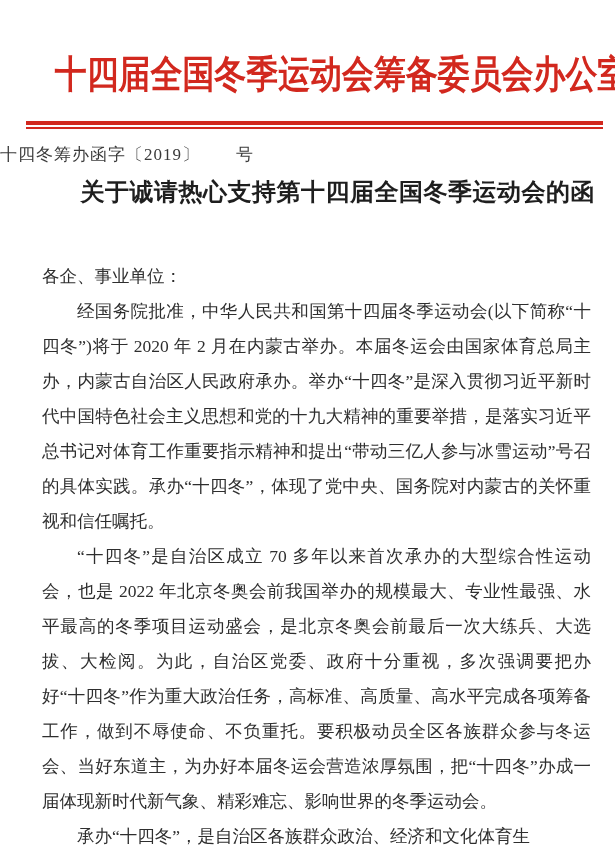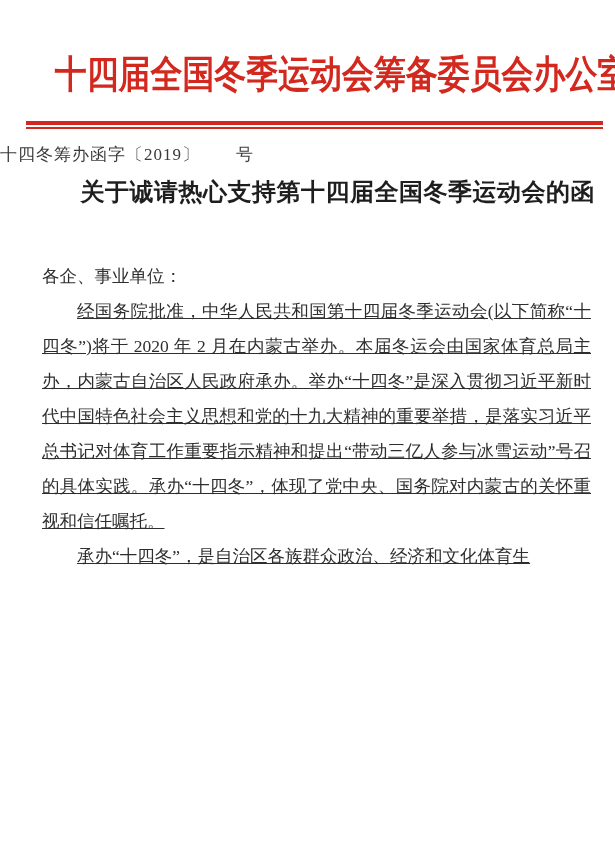--- a/index.html
+++ b/index.html
@@ -64,21 +64,20 @@
     font-size: 17.5px;
     line-height: 35px;
     color: #2e2e2e;
     text-align: justify;
   }
   .doc-body p {
     margin: 0;
   }
   .doc-body p.indent {
     text-indent: 2em;
-    text-decoration: underline;
   }
 </style>
 </head>
 <body>
 
 <div class="page">
 
   <div class="letterhead">
     <span class="letterhead-inner">十四届全国冬季运动会筹备委员会办公室</span>
   </div>
@@ -89,16 +88,17 @@
     <div class="thin"></div>
   </div>
 
   <div class="doc-number">十四冬筹办函字〔2019〕　　号</div>
 
   <h1 class="doc-title">关于诚请热心支持第十四届全国冬季运动会的函</h1>
 
   <div class="doc-body">
     <p class="salutation">各企、事业单位：</p>
     <p class="indent">经国务院批准，中华人民共和国第十四届冬季运动会(以下简称“十四冬”)将于 2020 年 2 月在内蒙古举办。本届冬运会由国家体育总局主办，内蒙古自治区人民政府承办。举办“十四冬”是深入贯彻习近平新时代中国特色社会主义思想和党的十九大精神的重要举措，是落实习近平总书记对体育工作重要指示精神和提出“带动三亿人参与冰雪运动”号召的具体实践。承办“十四冬”，体现了党中央、国务院对内蒙古的关怀重视和信任嘱托。</p>
+    <p class="indent">“十四冬”是自治区成立 70 多年以来首次承办的大型综合性运动会，也是 2022 年北京冬奥会前我国举办的规模最大、专业性最强、水平最高的冬季项目运动盛会，是北京冬奥会前最后一次大练兵、大选拔、大检阅。为此，自治区党委、政府十分重视，多次强调要把办好“十四冬”作为重大政治任务，高标准、高质量、高水平完成各项筹备工作，做到不辱使命、不负重托。要积极动员全区各族群众参与冬运会、当好东道主，为办好本届冬运会营造浓厚氛围，把“十四冬”办成一届体现新时代新气象、精彩难忘、影响世界的冬季运动会。</p>
     <p class="indent">承办“十四冬”，是自治区各族群众政治、经济和文化体育生</p>
   </div>
 
 </div>
 
 </body></html>

